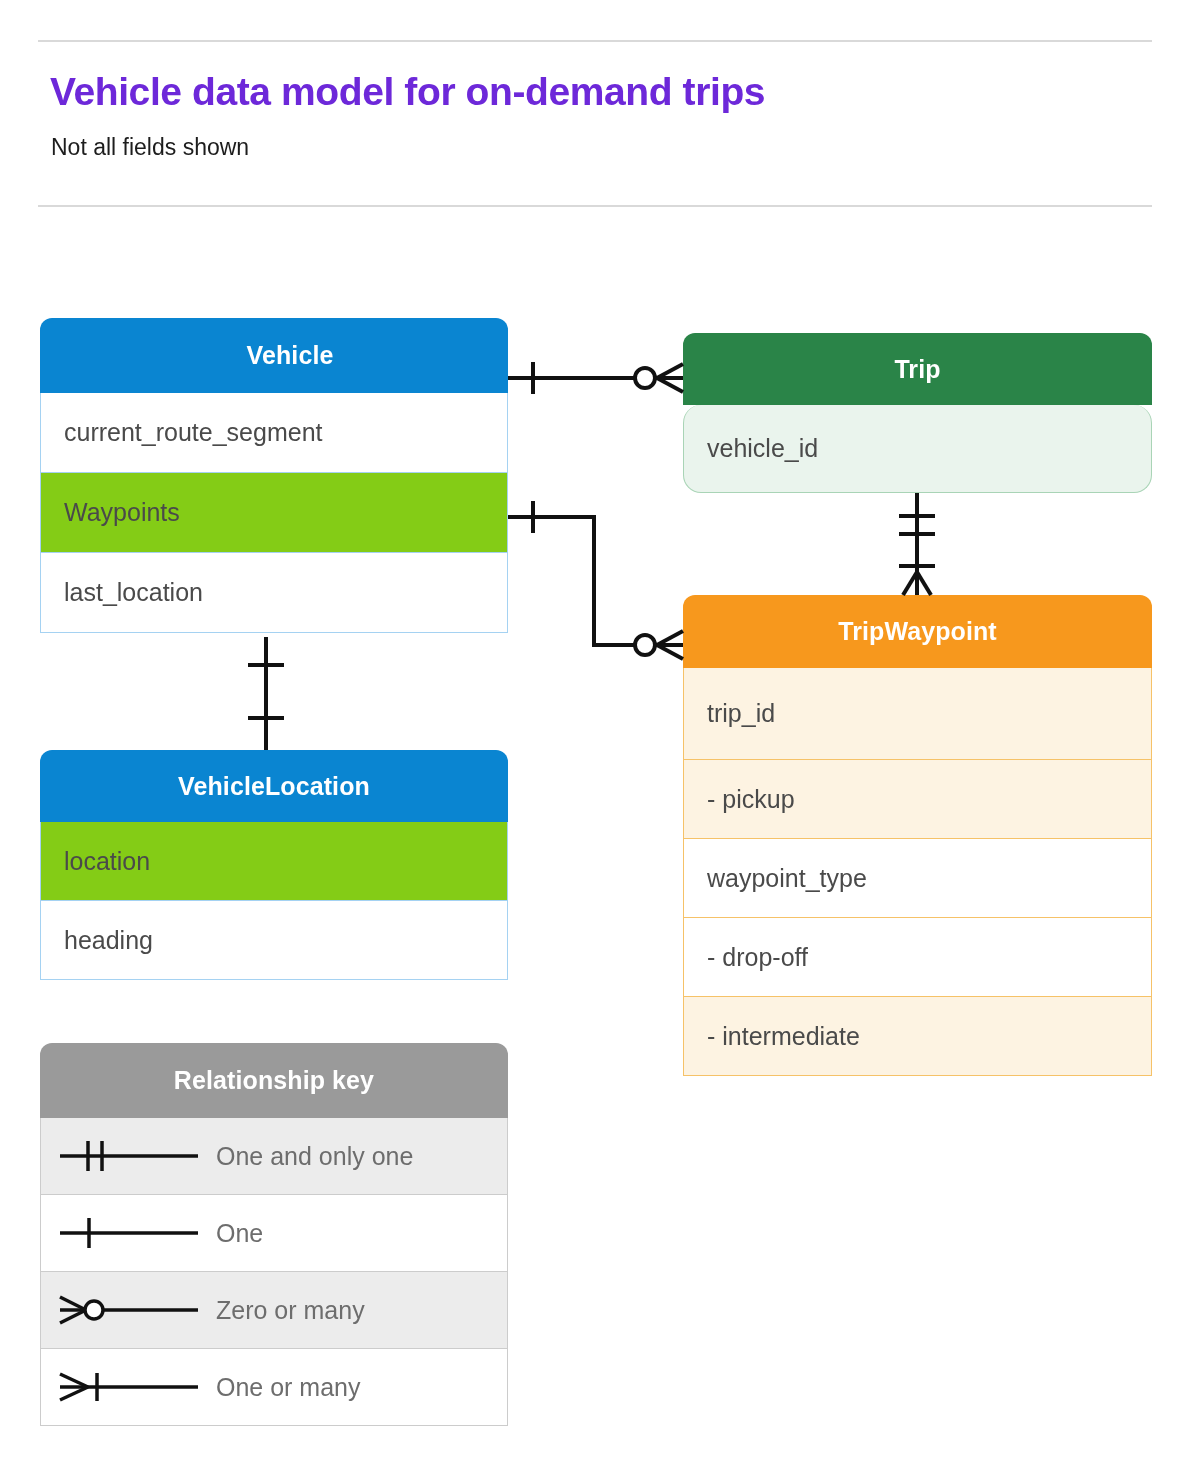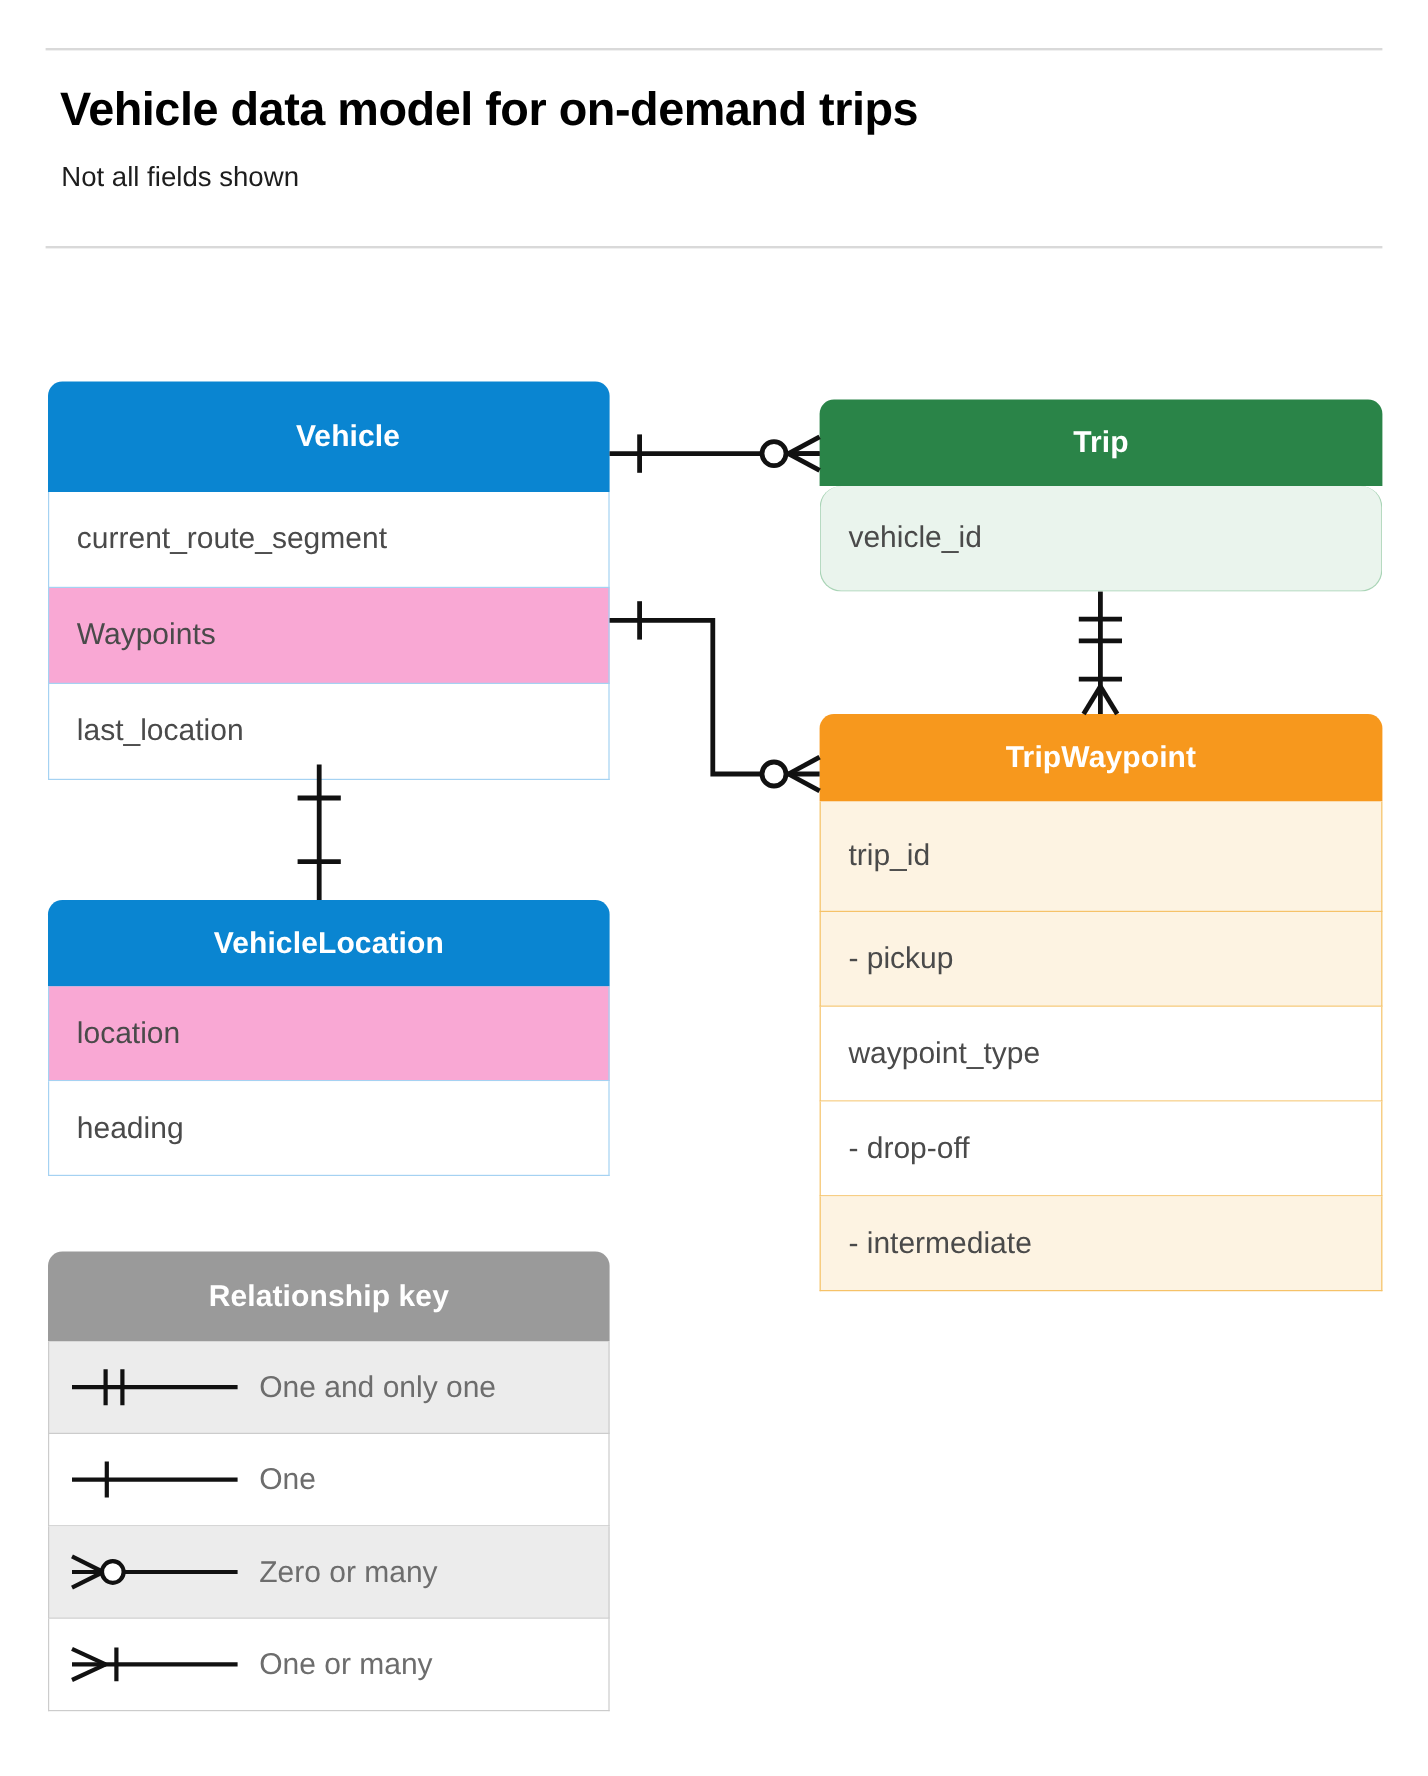--- a/index.html
+++ b/index.html
@@ -25,21 +25,21 @@
   }
   #rule-top    { top: 40px; }
   #rule-bottom { top: 205px; }
 
   #page-title {
     position: absolute;
     left: 50px;
     top: 70px;
     font-size: 39px;
     font-weight: bold;
-    color: #000000;
+    color: #6d28d9;
     letter-spacing: -0.4px;
     white-space: nowrap;
   }
   #page-subtitle {
     position: absolute;
     left: 51px;
     top: 134px;
     font-size: 23px;
     font-weight: normal;
     color: #1d1d1d;
@@ -69,21 +69,21 @@
     font-size: 25px;
     color: #4a4a4a;
     padding-left: 23px;
     border-style: solid;
     border-width: 0 1.5px 1.5px 1.5px;
   }
 
   
   .theme-blue .entity-header { background: #0a85d1; }
   .theme-blue .entity-row { border-color: #a5d2f2; }
-  .theme-blue .row-alt  { background: #f9a8d4; }
+  .theme-blue .row-alt  { background: #84cc16; }
   .theme-blue .row-base { background: #ffffff; }
 
   
   .theme-green .entity-header { background: #2a8448; }
   .theme-green .entity-row { border-color: #a9d4b6; border-radius: 18px; }
   .theme-green .row-alt  { background: #eaf4ed; }
 
   
   .theme-orange .entity-header { background: #f7981d; }
   .theme-orange .entity-row { border-color: #f6c268; }
@@ -126,21 +126,21 @@
 </style>
 </head>
 <body>
 
 <div class="rule" id="rule-top"></div>
 <div id="page-title">Vehicle data model for on-demand trips</div>
 <div id="page-subtitle">Not all fields shown</div>
 <div class="rule" id="rule-bottom"></div>
 
 <div class="entity theme-blue" style="left:40px; top:318px; width:468px;">
-  <div class="entity-header" style="height:92px;padding-left:32px;">Vehicle</div>
+  <div class="entity-header" style="height:75px;padding-left:32px;">Vehicle</div>
   <div class="entity-row row-base" style="height:80px;">current_route_segment</div>
   <div class="entity-row row-alt" style="height:80px;">Waypoints</div>
   <div class="entity-row row-base" style="height:80px;">last_location</div>
 </div>
 
 <div class="entity theme-blue" style="left:40px; top:750px; width:468px;">
   <div class="entity-header" style="height:72px;">VehicleLocation</div>
   <div class="entity-row row-alt" style="height:79px;">location</div>
   <div class="entity-row row-base" style="height:79px;">heading</div>
 </div>

